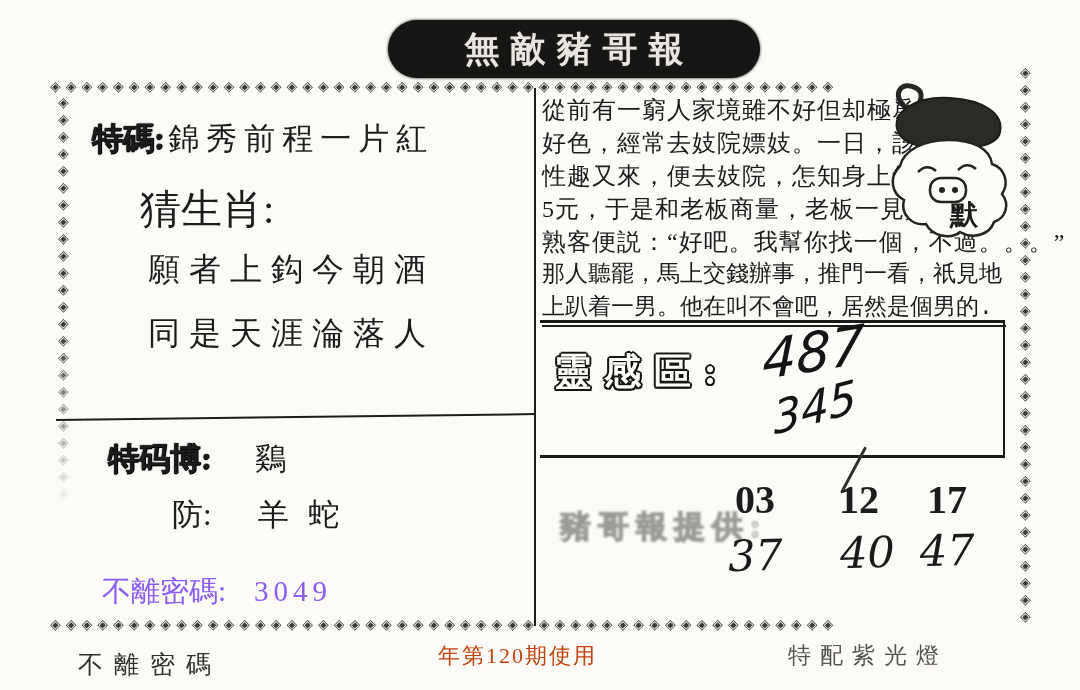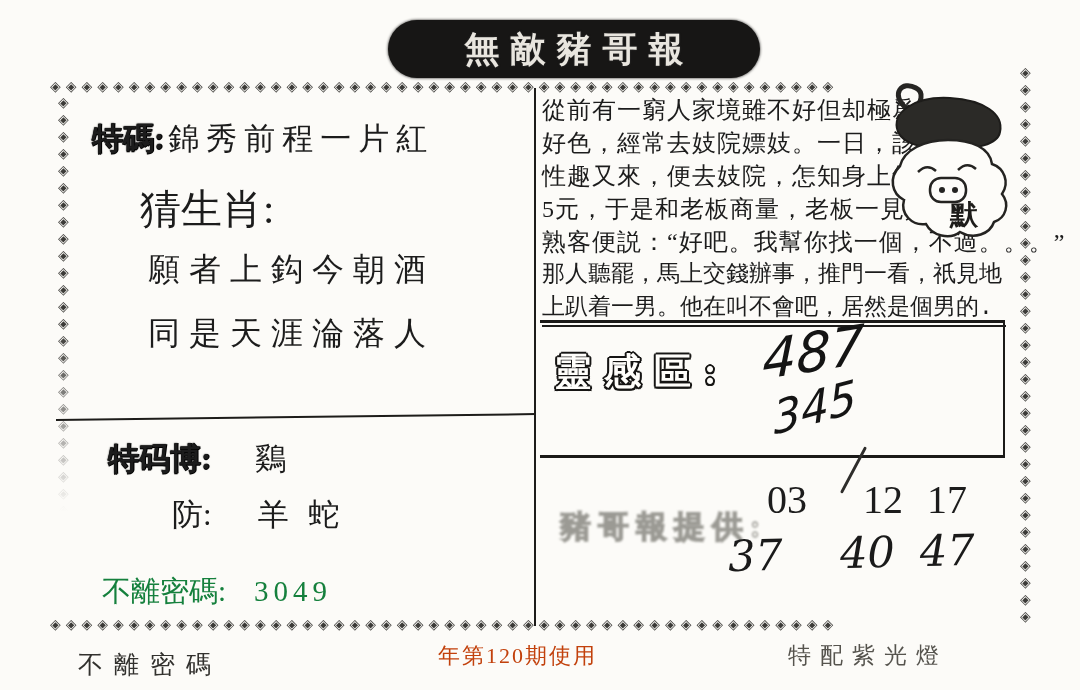--- a/index.html
+++ b/index.html
@@ -25,42 +25,42 @@
   .smudge{font-weight:bold;text-shadow:0 0 1.5px #000,1px 0 #000,0 1px #000;filter:blur(.3px);}
   .sp-row{left:92px;top:118px;font-size:31px;}
   .sp-row .val{margin-left:4px;letter-spacing:7px;}
   .zd-row{left:92px;top:182px;font-size:41px;margin-left:48px;}
   .poem1{left:148px;top:248px;font-size:32px;letter-spacing:9px;}
   .poem2{left:148px;top:312px;font-size:32px;letter-spacing:9px;}
   .bet-row{left:108px;top:438px;font-size:31px;}
   .bet-row .val{margin-left:44px;letter-spacing:4px;}
   .guard-row{left:172px;top:494px;font-size:31px;}
   .guard-row .val{margin-left:46px;letter-spacing:6px;}
-  .code-row{left:102px;top:572px;font-size:29px;color:#15803d;filter:blur(.4px);}
+  .code-row{left:102px;top:572px;font-size:29px;color:#8b5cf6;filter:blur(.4px);}
   .code-row .val{margin-left:28px;letter-spacing:5px;}
   
   .story{position:absolute;left:542px;top:94px;font-size:24px;line-height:33px;white-space:nowrap;}
   .story div{height:33px;letter-spacing:1px;}
   .story .tight{letter-spacing:0;font-size:23px;font-family:Liberation Mono, monospace;}
   .story .uline{border-bottom:2px solid #1d1c1a;width:464px;}
   
   .mascot{position:absolute;left:876px;top:74px;width:142px;height:172px;}
   .mascot text{font-family:"Liberation Serif",serif;font-weight:bold;}
   
   .insp-box{position:absolute;left:540px;top:320px;width:463px;height:132px;
             border-top:3px solid #1b1a18;border-right:2px solid #1b1a18;border-bottom:3px solid #1b1a18;}
   .insp-label{position:absolute;left:14px;top:24px;font-size:37px;font-weight:bold;letter-spacing:13px;color:#fffefb;
       text-shadow:-2px 0 #161514,2px 0 #161514,0 -2px #161514,0 2px #161514,-1.5px -1.5px #161514,1.5px -1.5px #161514,-1.5px 1.5px #161514,1.5px 1.5px #161514;font-family:Liberation Serif, serif;}
   .hw{position:absolute;font-family:"DejaVu Sans",sans-serif;font-style:italic;color:#141414;}
   .hw1{left:222px;top:-2px;font-size:54px;transform:rotate(-9deg) skewX(-10deg);}
   .hw2{left:232px;top:58px;font-size:45px;transform:rotate(-15deg) skewX(-12deg);}
   
   .stamp-text{position:absolute;left:560px;top:506px;font-size:31px;font-weight:bold;letter-spacing:7px;
               color:#f5f4f0;-webkit-text-stroke:1.3px #9b9a94;filter:blur(1px);white-space:nowrap;}
-  .printed-nums{position:absolute;left:735px;top:476px;font-size:40px;font-weight:normal;white-space:nowrap;text-align:center;}
+  .printed-nums{position:absolute;left:735px;top:476px;font-size:40px;font-weight:bold;white-space:nowrap;}
   .printed-nums span{display:inline-block;}
   .pn0{width:104px;} .pn1{width:88px;}
   .hand-nums{position:absolute;left:728px;top:528px;font-size:43px;font-style:italic;white-space:nowrap;
              font-family:"DejaVu Serif",serif;transform:rotate(-1.5deg);color:#1a1a1a;}
   .hand-nums span{display:inline-block;}
   .hn0{width:112px;} .hn1{width:80px;}
   .pen-stroke{position:absolute;left:852px;top:444px;width:3px;height:52px;background:#2e2d2b;
               transform:rotate(28deg);border-radius:2px;}
   
   .footer-left{position:absolute;left:78px;top:648px;font-size:25px;letter-spacing:11px;color:#32312e;white-space:nowrap;}

